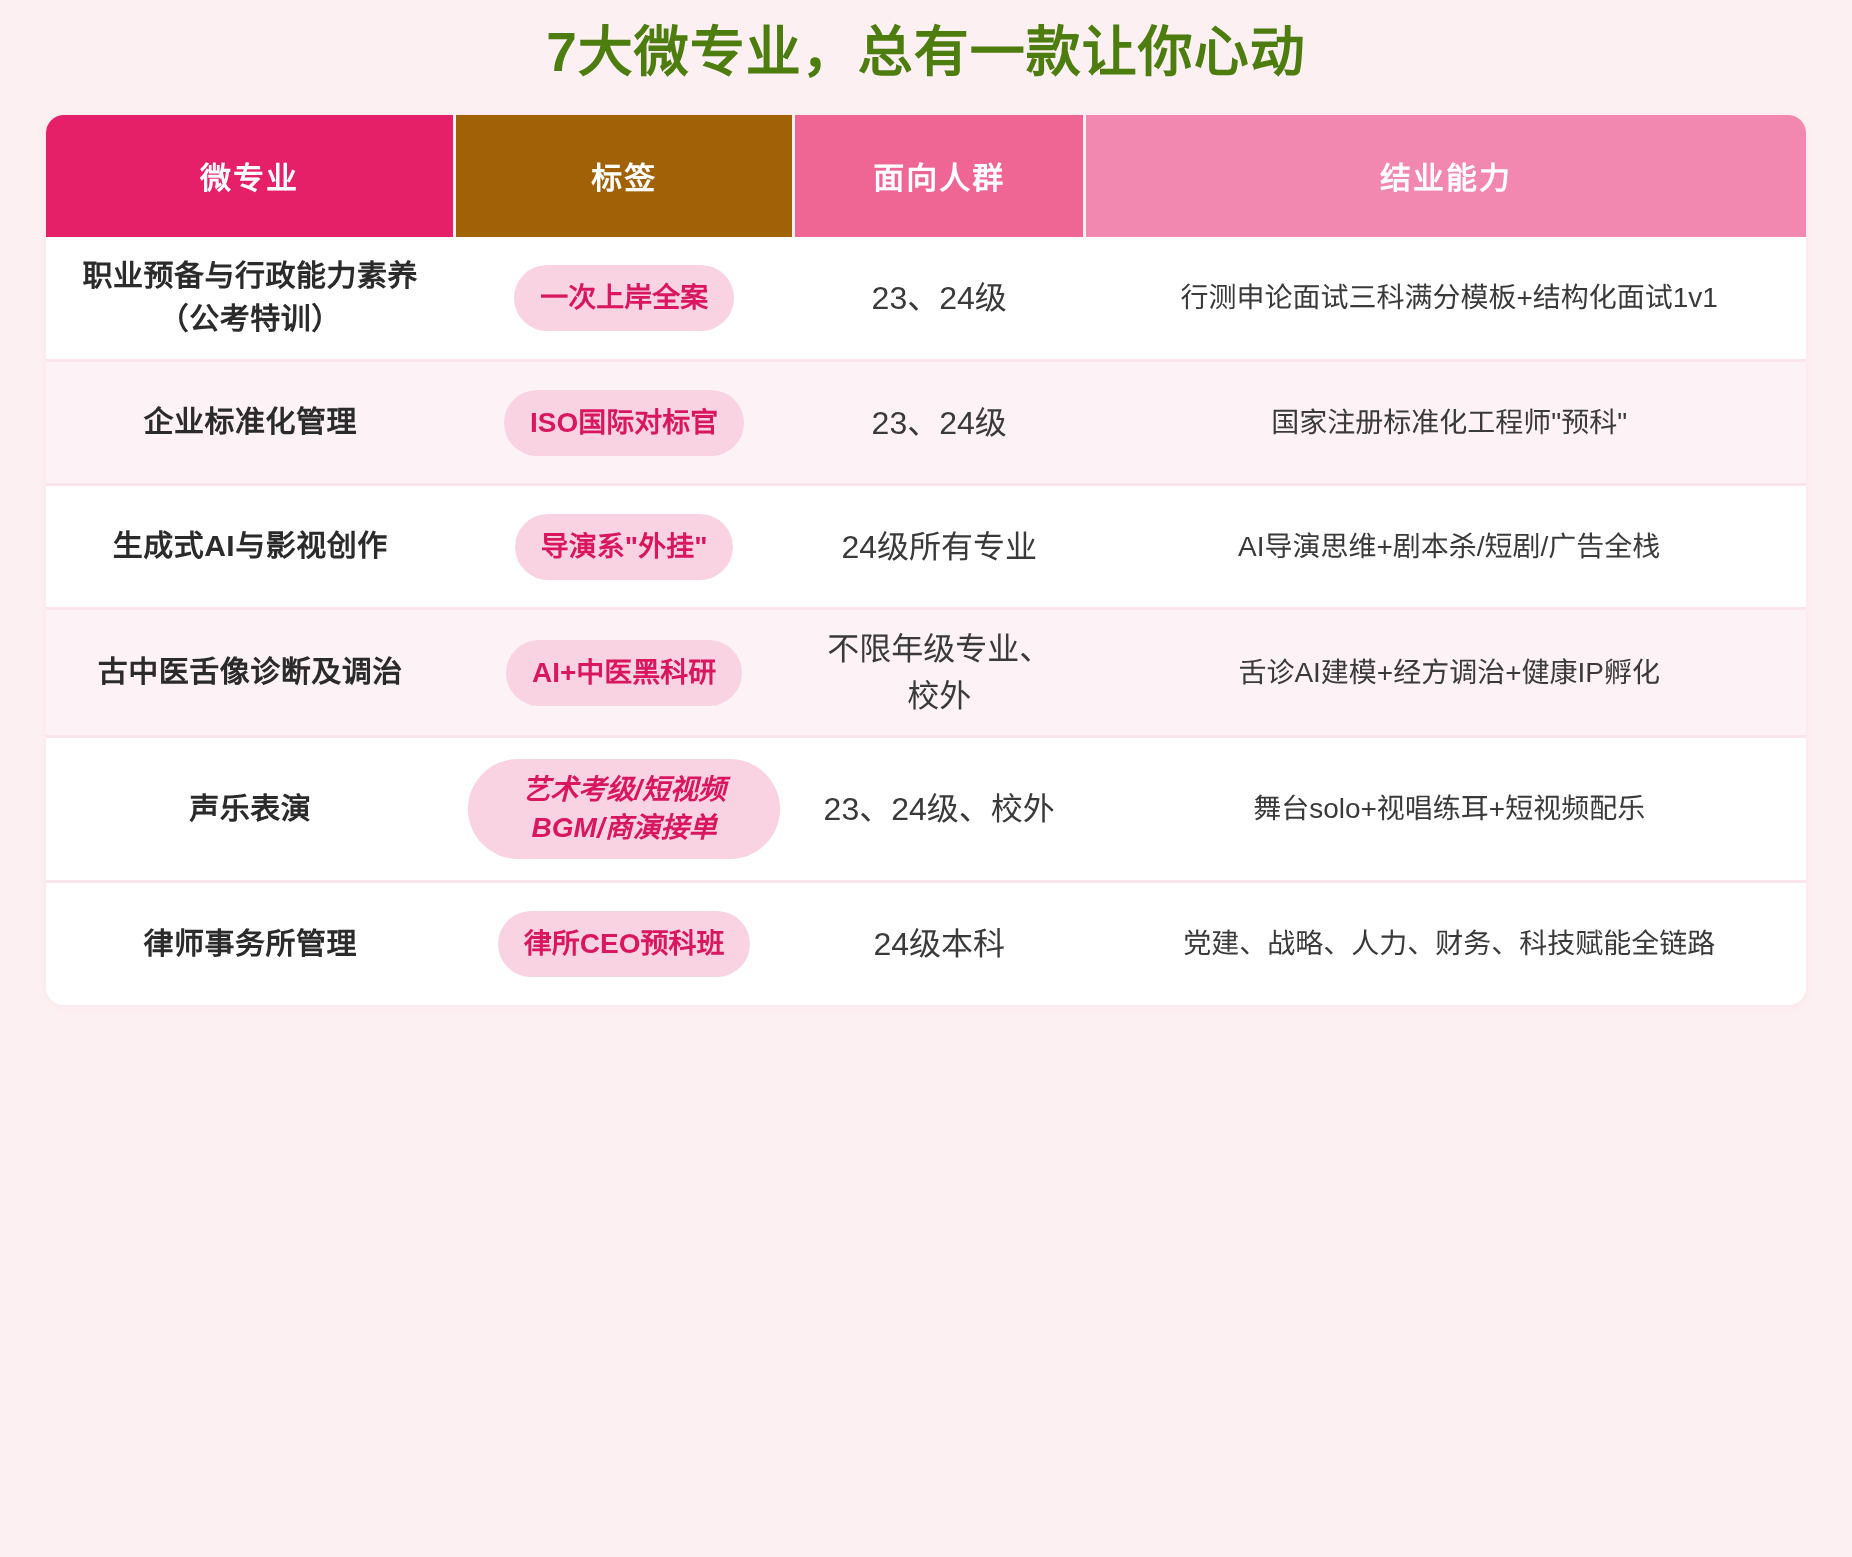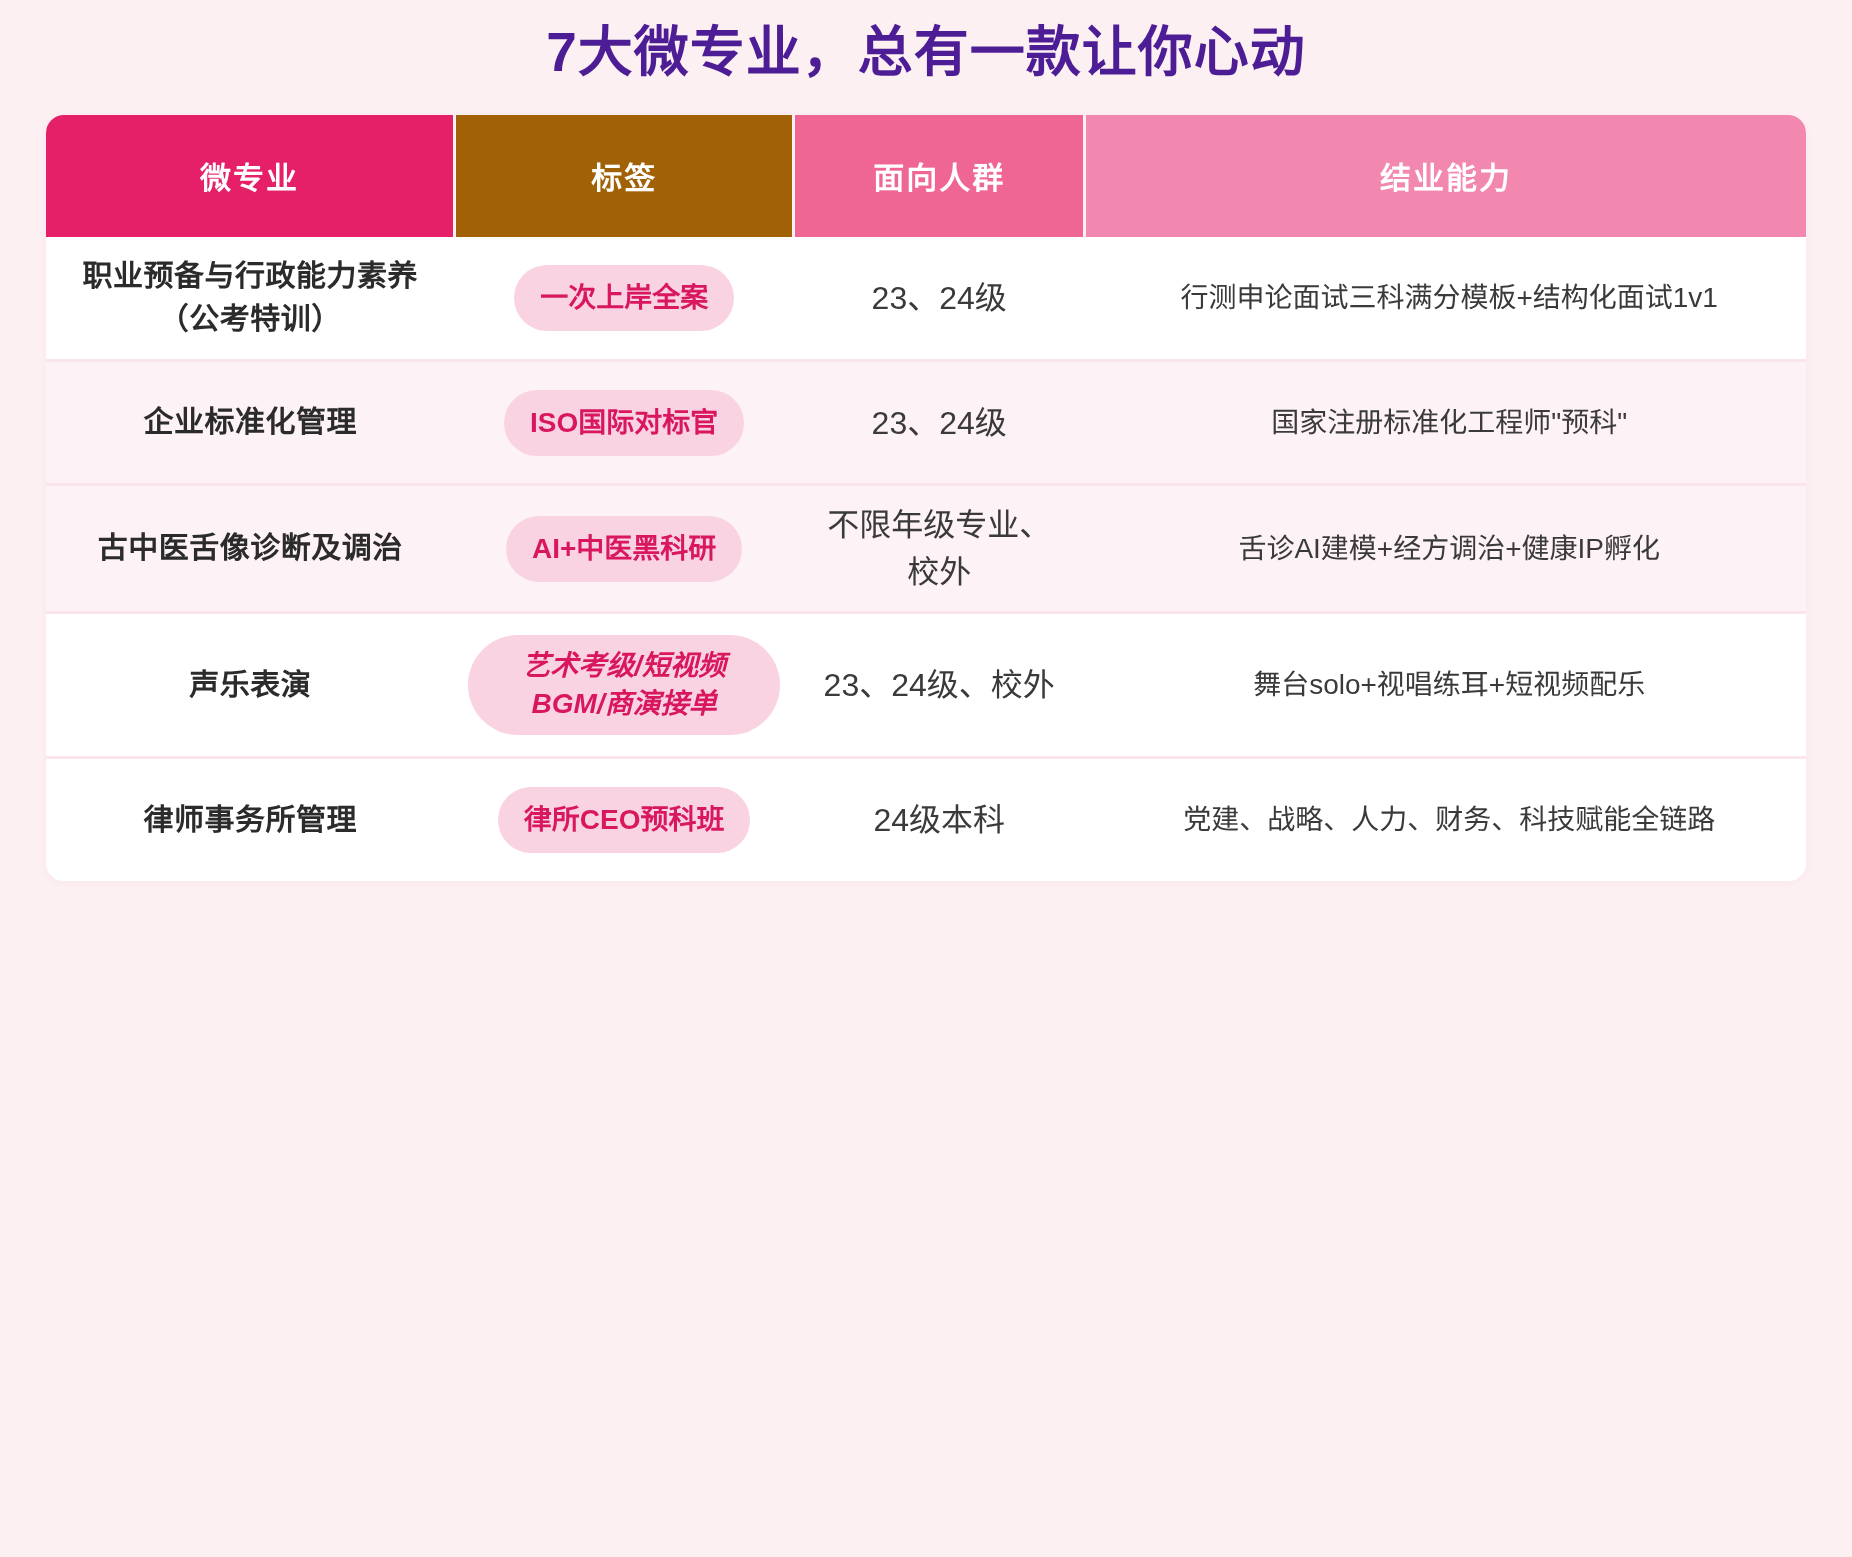--- a/index.html
+++ b/index.html
@@ -17,21 +17,21 @@
     position: relative;
     width: 1852px;
     height: 1557px;
     box-sizing: border-box;
     padding: 0 46px;
   }
   .page-title {
     text-align: center;
     font-size: 55px;
     font-weight: bold;
-    color: #4c1d95;
+    color: #4d7c0f;
     letter-spacing: 1px;
     padding-top: 18px;
     padding-bottom: 22px;
     line-height: 1.25;
   }
   .table-card {
     background: #ffffff;
     border-radius: 18px;
     overflow: hidden;
     box-shadow: 0 2px 10px rgba(210, 60, 110, 0.06);
@@ -143,20 +143,28 @@
 
         <tr class="row-odd row-sep">
           <td class="col-name">企业标准化管理</td>
           <td class="col-tag">
             <span class="tag-pill">ISO国际对标官</span>
           </td>
           <td class="col-aud">23、24级</td>
           <td class="col-cap">国家注册标准化工程师"预科"</td>
         </tr>
 
+        <tr class="row-even row-sep">
+          <td class="col-name">生成式AI与影视创作</td>
+          <td class="col-tag">
+            <span class="tag-pill">导演系"外挂"</span>
+          </td>
+          <td class="col-aud">24级所有专业</td>
+          <td class="col-cap">AI导演思维+剧本杀/短剧/广告全栈</td>
+        </tr>
 
         <tr class="row-odd row-sep">
           <td class="col-name">古中医舌像诊断及调治</td>
           <td class="col-tag">
             <span class="tag-pill">AI+中医黑科研</span>
           </td>
           <td class="col-aud">不限年级专业、校外</td>
           <td class="col-cap">舌诊AI建模+经方调治+健康IP孵化</td>
         </tr>
 

